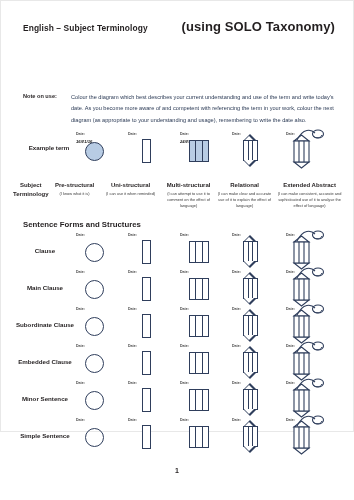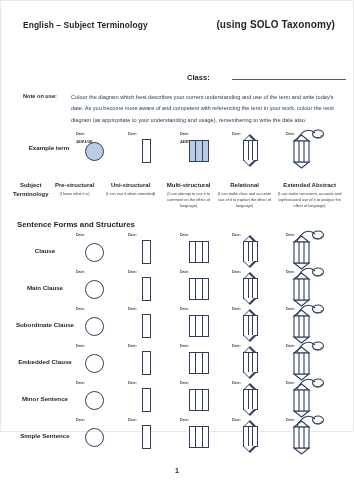--- a/index.html
+++ b/index.html
@@ -11,21 +11,21 @@
   .page{
     position:relative;width:354px;height:432px;box-sizing:border-box;
     border:1px solid #e8e8e8;
   }
   
   .hdr{
     position:absolute;left:22px;top:18px;width:312px;
     display:flex;justify-content:space-between;align-items:baseline;
   }
   .hdr-title{font-size:8.4px;font-weight:bold;letter-spacing:.1px;}
-  .hdr-sub{font-size:10px;font-weight:bold;letter-spacing:.1px;}
+  .hdr-sub{font-size:13px;font-weight:bold;letter-spacing:.1px;}
 
   
   .fieldrow{position:absolute;display:flex;align-items:baseline;}
   .flabel{font-size:7.6px;font-weight:bold;}
   .fline{border-bottom:1.3px solid #58595b;height:8px;}
 
   #f-name{left:22px;top:53px;}
   #f-name .fline{width:124px;margin-left:14px;}
   #f-teacher{left:186px;top:53px;}
   #f-teacher .fline{width:114px;margin-left:10px;}
@@ -45,21 +45,21 @@
   }
 
   
   .taxhdr{position:absolute;left:12px;top:180px;width:334px;display:flex;}
   .taxhdr .col{text-align:center;}
   .taxhdr .c0{width:60px;}
   .tax-name{font-size:6px;font-weight:bold;line-height:1.5;}
   .tax-desc{font-size:3.9px;line-height:1.55;color:#3a3a3a;margin-top:1px;}
 
   
-  .sect{position:absolute;left:16px;top:219px;font-size:7.8px;font-weight:bold;}
+  .sect{position:absolute;left:22px;top:219px;font-size:7.8px;font-weight:bold;}
 
   
   .rows{position:absolute;left:22px;top:232px;width:312px;}
   .grow{position:relative;height:37px;}
   .grow .rlabel{
     position:absolute;left:-14px;top:0;width:72px;height:37px;
     display:flex;align-items:center;justify-content:center;text-align:center;
     font-size:6.2px;font-weight:bold;line-height:1.45;
   }
 
@@ -113,24 +113,20 @@
 </head>
 <body>
 
 <div class="page">
 
   <div class="hdr">
     <div class="hdr-title">English – Subject Terminology</div>
     <div class="hdr-sub">(using SOLO Taxonomy)</div>
   </div>
 
-  <div class="fieldrow" id="f-class">
-    <span class="flabel">Class:</span>
-    <span class="fline"></span>
-  </div>
 
   <div class="note">
     <div class="note-lab">Note on use:</div>
     <div class="note-body">Colour the diagram which best describes your current understanding and use of the term and write today’s date. As you become more aware of and competent with referencing the term in your work, colour the next diagram (as appropriate to your understanding and usage), remembering to write the date also.</div>
   </div>
 
   <div class="ex-row">
     <div class="ex-label">Example term</div>
     <div id="example-cells">
         <div class="cell" style="left: 52px;">

